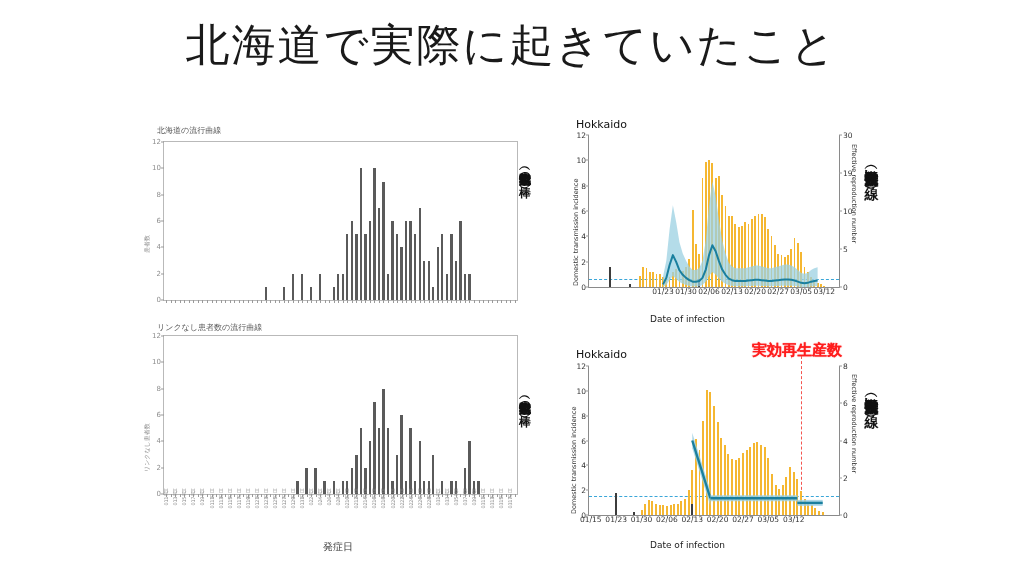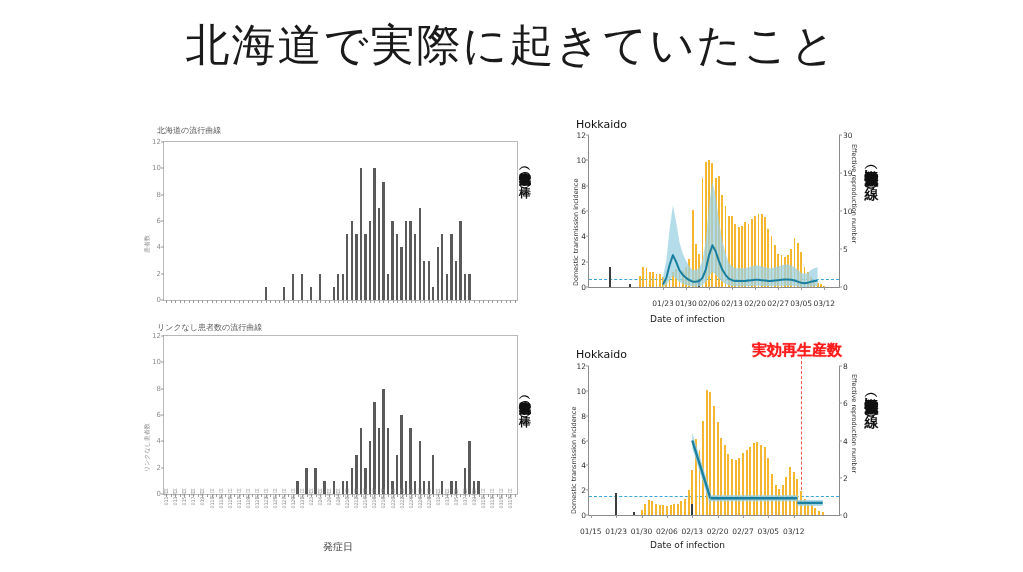--- a/index.html
+++ b/index.html
@@ -43,21 +43,21 @@
   .xtick-mark{position:absolute;width:1px;height:3px;background:#9a9a9a;}
 
   .xtick-v{
     position:absolute;top:100%;margin-top:3px;
     font-size:5px;color:#8d8d8d;white-space:nowrap;
     writing-mode:vertical-rl; text-orientation:mixed;
     transform:translateX(-50%) rotate(180deg);
     font-family:"DejaVu Sans",sans-serif;letter-spacing:-0.2px;
   }
   .xtick-h{
-    position:absolute;top:100%;margin-top:12px;transform:translateX(-50%);
+    position:absolute;top:100%;margin-top:0;transform:translateX(-50%);
     font-size:7.5px;color:#333;white-space:nowrap;
     font-family:"DejaVu Sans",sans-serif;
   }
 
   .bar{position:absolute;bottom:0;background:#5a5a5a;}
   .bar-y{position:absolute;bottom:0;background:#f5b731;}
   .bar-dk{position:absolute;bottom:0;background:#3c3c3c;z-index:4;}
 
   .rot-jp{
     position:absolute;writing-mode:vertical-rl;text-orientation:upright;

